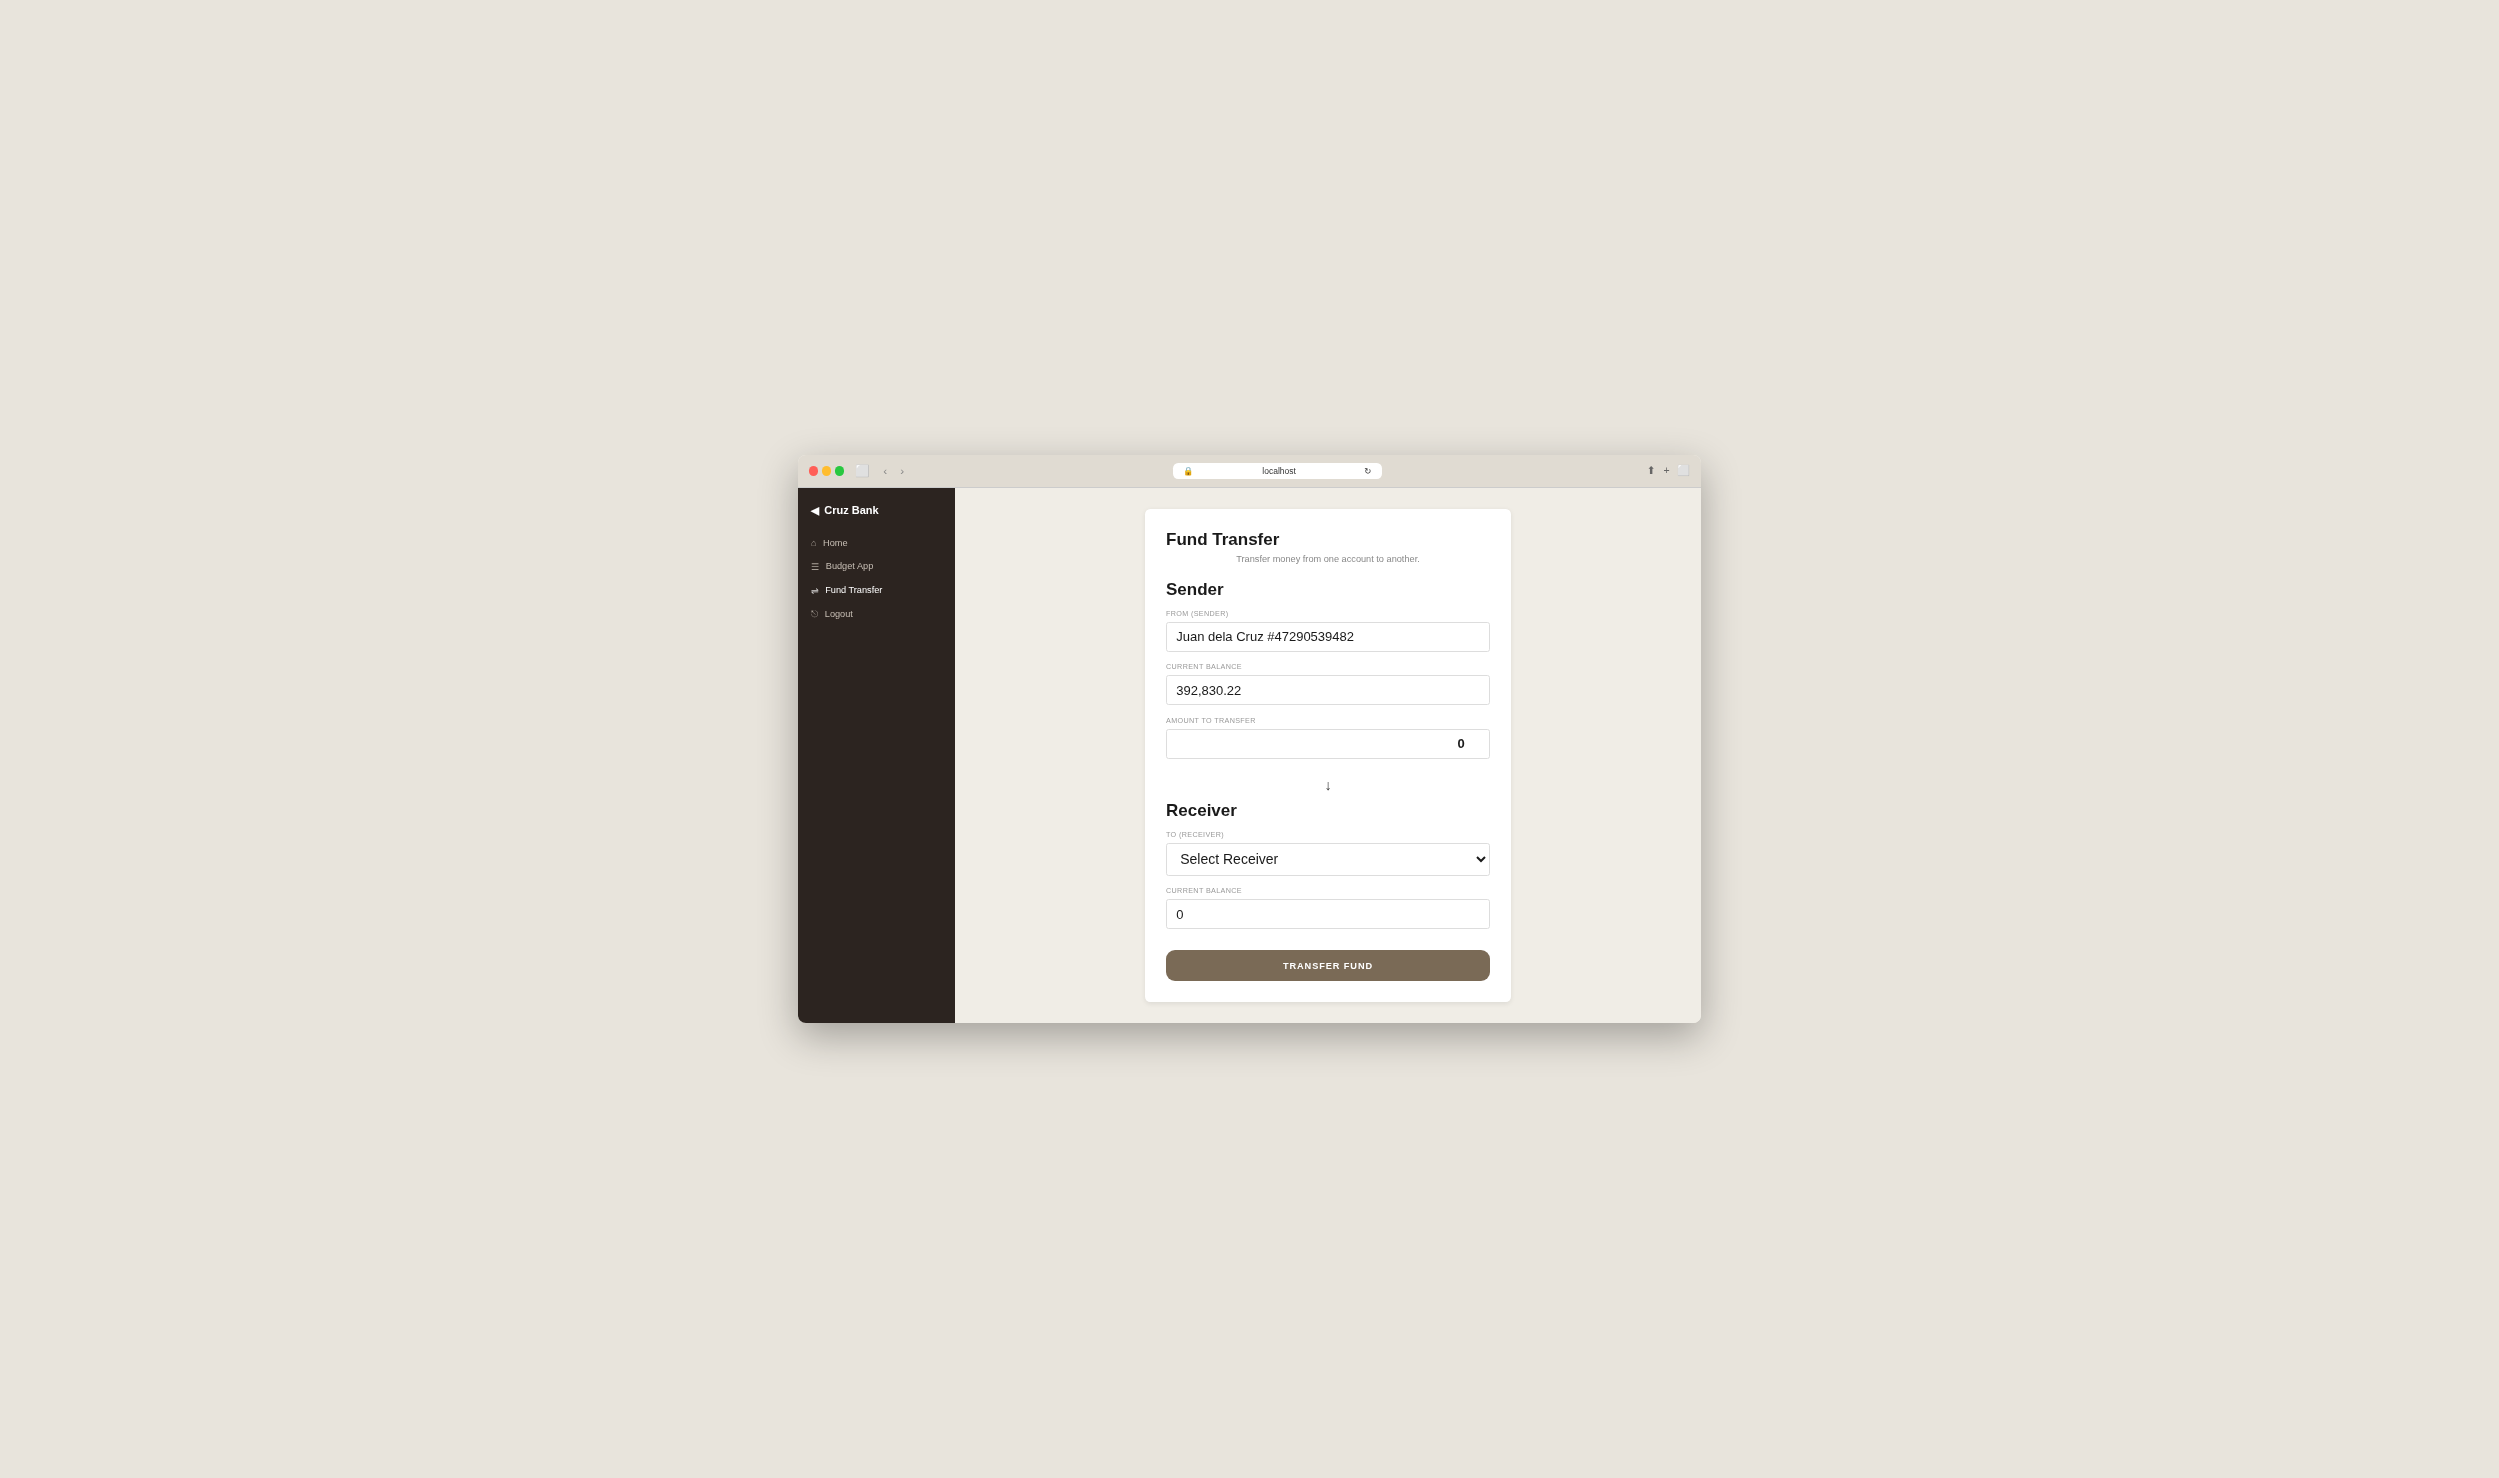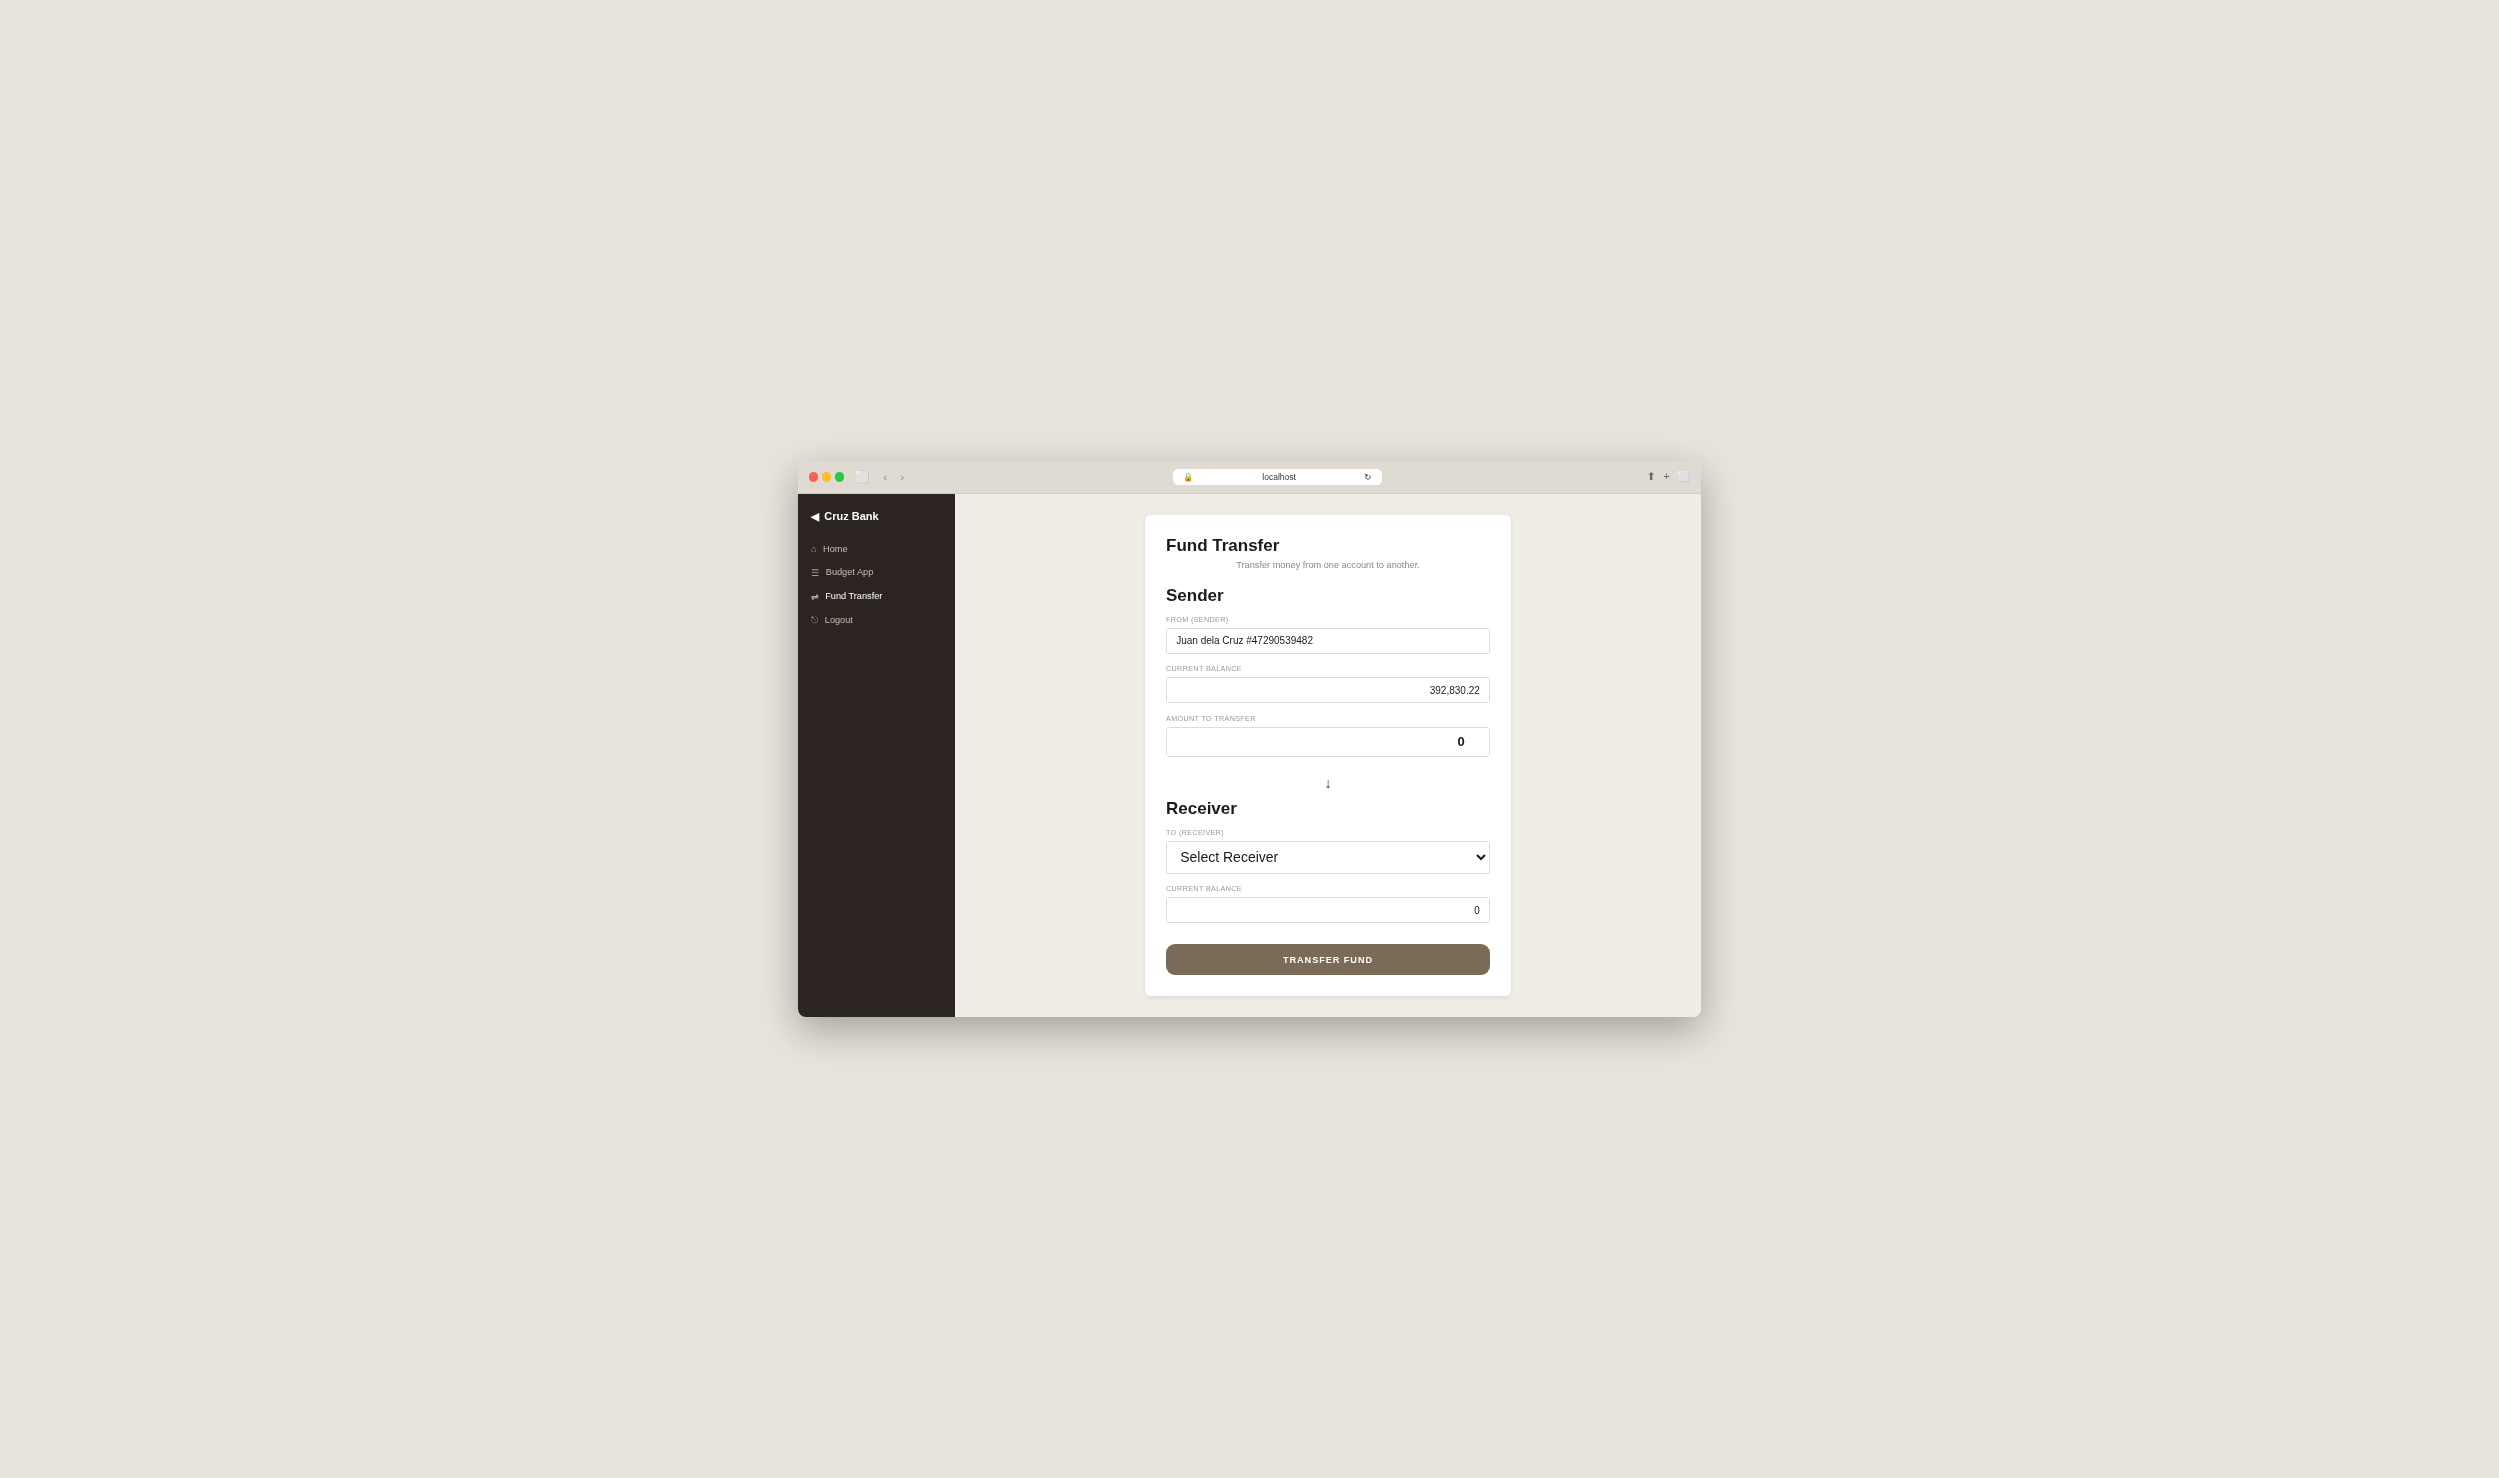--- a/index.html
+++ b/index.html
@@ -189,28 +189,27 @@
       letter-spacing: 0.05em;
       margin-bottom: 3.9px;
       text-transform: uppercase;
     }
 
     .field-input {
       width: 100%;
       border: 0.7px solid #ddd;
       border-radius: 2.6px;
       padding: 6.5px 9.2px;
-      font-size: 10px;
+      font-size: 13px;
       color: #1a1a1a;
       background: white;
       outline: none;
     }
 
     .field-input.text-right {
-      text-align: right;
     }
 
     .amount-input {
       font-size: 13px;
       font-weight: 600;
       text-align: right;
     }
 
     .divider-arrow {
       display: flex;

